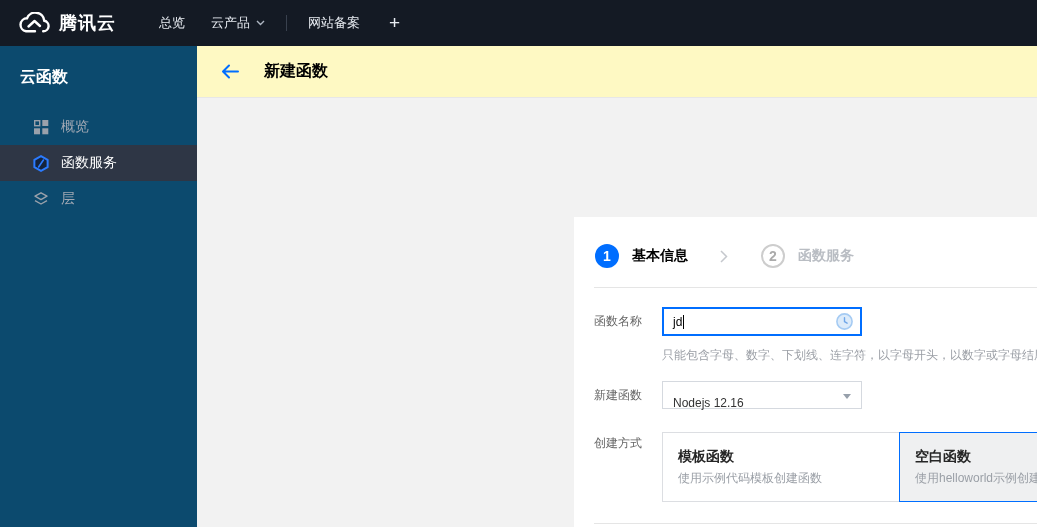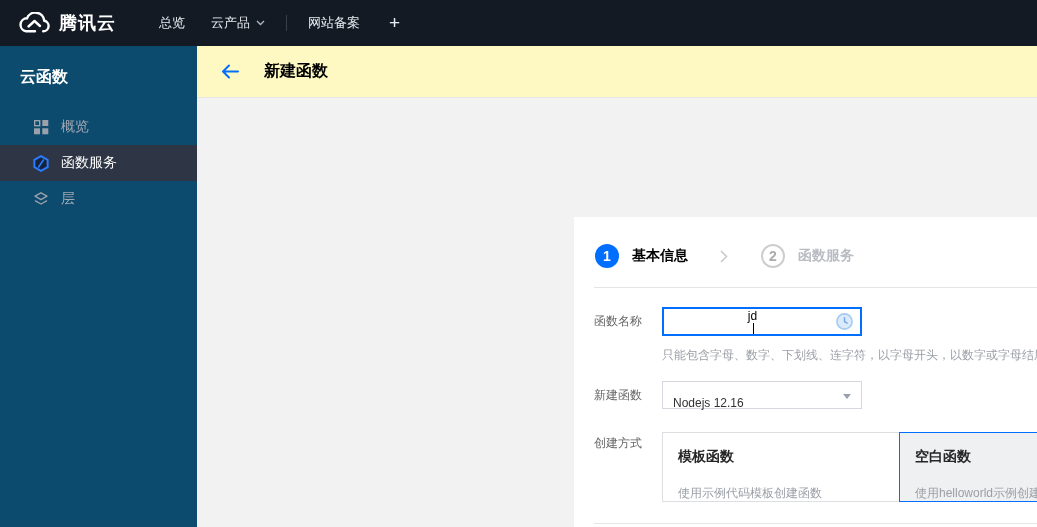--- a/index.html
+++ b/index.html
@@ -70,21 +70,21 @@
 
   
   .form-label { position:absolute; left:20px; font-size:12px; color:#666; }
   .lbl-name { top:90px; line-height:29px;font-family:Liberation Serif, serif; }
   .lbl-runtime { top:164px; line-height:28px; }
   .lbl-creation { top:219px; line-height:14px; }
 
   .name-input {
     position:absolute; left:88px; top:90px; width:200px; height:29px;
     border:2px solid #006EFF; background:#fff; display:flex; align-items:center;
-    padding:0 28px 0 9px; cursor:text;flex-direction:column;
+    padding:0 28px 0 9px; cursor:text;
   }
   .name-input .value { font-size:12px; color:#000; }
   .caret { width:1px; height:14px; background:#000; margin-left:1px; animation:blink 1s steps(1) infinite; }
   @keyframes blink { 50% { opacity:0; } }
   .input-status-icon { position:absolute; right:7px; top:4px; display:flex; }
 
   .field-hint { position:absolute; left:88px; top:130px; font-size:12px; color:#9A9EA5; white-space:nowrap; }
 
   .runtime-select {
     position:absolute; left:88px; top:164px; width:200px; height:28px;
@@ -98,21 +98,21 @@
   }
 
   .creation-cards { position:absolute; left:88px; top:215px; display:flex; }
   .creation-card {
     width:238px; height:70px; border:1px solid #DCDEE2; background:#fff;
     padding:15px 0 0 15px; cursor:pointer;
   }
   .creation-card + .creation-card { margin-left:-1px; width:240px; }
   .creation-card.selected { background:#EFF0F1; border:1px solid #006EFF; position:relative; z-index:2; }
   .creation-card .card-title { font-size:14px; font-weight:bold; color:#262626; }
-  .creation-card .card-desc { font-size:12px; color:#9A9FA6; margin-top:19px; }
+  .creation-card .card-desc { font-size:12px; color:#9A9FA6; margin-top:4px; }
 </style>
 </head>
 <body>
 
 <div class="topbar">
   <div class="logo">
     <span style="display:flex;">
       <svg width="32" height="22" viewBox="0 0 32 22">
         <path d="M25.2 19.3a5.3 5.3 0 0 0 1.1-10.5A9 9 0 0 0 9 6.2a6.6 6.6 0 0 0-1 13.1h9" fill="none" stroke="#fff" stroke-width="2.4" stroke-linecap="round"></path>
         <path d="M10.5 14.5l6-5.5 5.5 5" fill="none" stroke="#fff" stroke-width="2.4" stroke-linecap="round" stroke-linejoin="round"></path>

